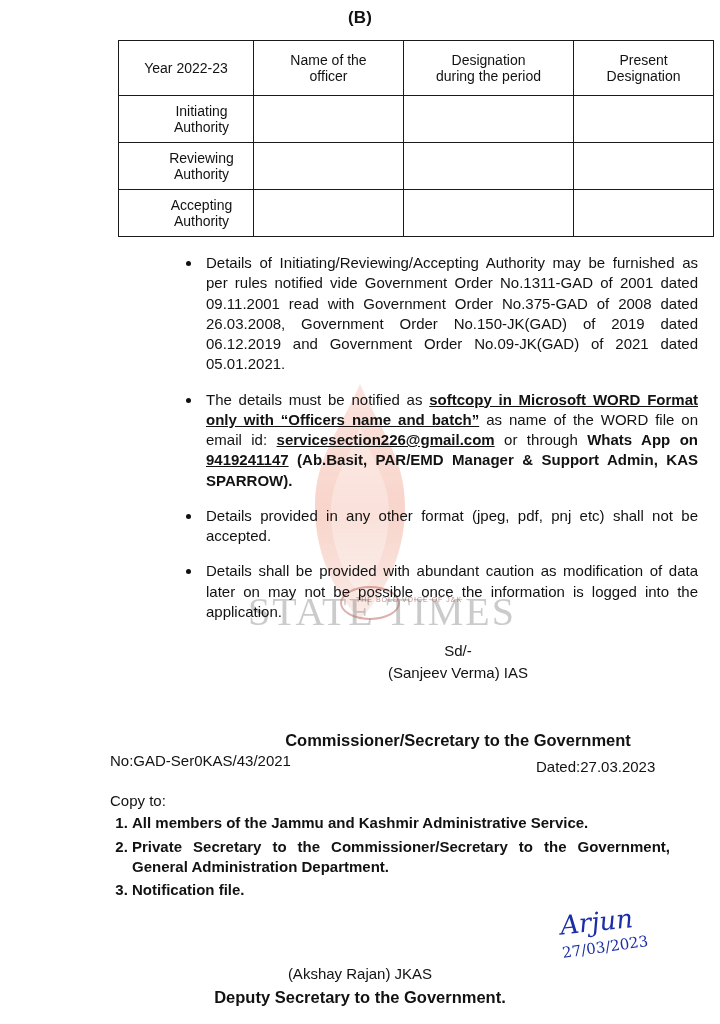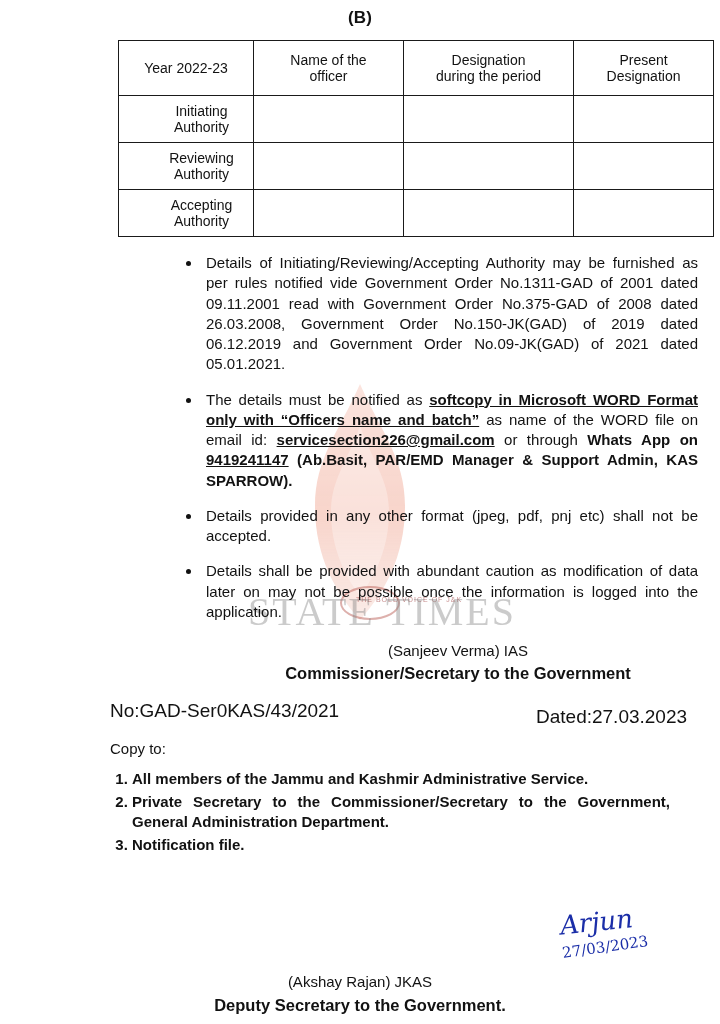--- a/index.html
+++ b/index.html
@@ -89,56 +89,56 @@
   .sd {
     text-align: center;
     margin: 18px 0 0 180px;
     width: 500px;
     font-size: 15px;
     line-height: 1.45;
   }
   .sd .big {
     font-weight: bold;
     font-size: 16.5px;
+    margin-top: 45px;
   }
 
   
   .refline {
-    margin-top: 14px;
     position: relative;
     height: 24px;
-    font-size: 19px;
+    font-size: 15px;
   }
   .refline .no { position: absolute; left: 82px; top: 0; }
   .refline .dt { position: absolute; left: 508px; top: 6px; }
 
   
   .copyto {
     margin: 16px 0 0 82px;
     width: 560px;
     font-size: 15px;
   }
-  .copyto .hdr { margin-bottom: 12px; }
+  .copyto .hdr { margin-bottom: 4px; }
   ol.copylist {
     margin: 0;
     padding-left: 22px;
     font-weight: bold;
   }
   ol.copylist li {
     margin-bottom: 3px;
     line-height: 1.35;
     text-align: justify;
   }
 
   
   .bottom-sign {
     position: absolute;
     left: 0;
     right: 0;
-    bottom: 6px;
+    bottom: 14px;
     text-align: center;
     font-size: 15px;
     line-height: 1.5;
   }
   .bottom-sign .big {
     font-weight: bold;
     font-size: 16.5px;
   }
 
   
@@ -294,20 +294,21 @@
     <div class="bullet">
       <span>Details provided in any other format (jpeg, pdf, pnj etc) shall not be accepted.</span>
     </div>
 
     <div class="bullet">
       <span>Details shall be provided with abundant caution as modification of data later on may not be possible once the information is logged into the application.</span>
     </div>
   </div>
 
   <div class="sd">
+    <div>Sd/-</div>
     <div>(Sanjeev Verma) IAS</div>
     <div class="big">Commissioner/Secretary to the Government</div>
   </div>
 
   <div class="refline">
     <span class="no">No:GAD-Ser0KAS/43/2021</span>
     <span class="dt">Dated:27.03.2023</span>
   </div>
 
   <div class="copyto">

